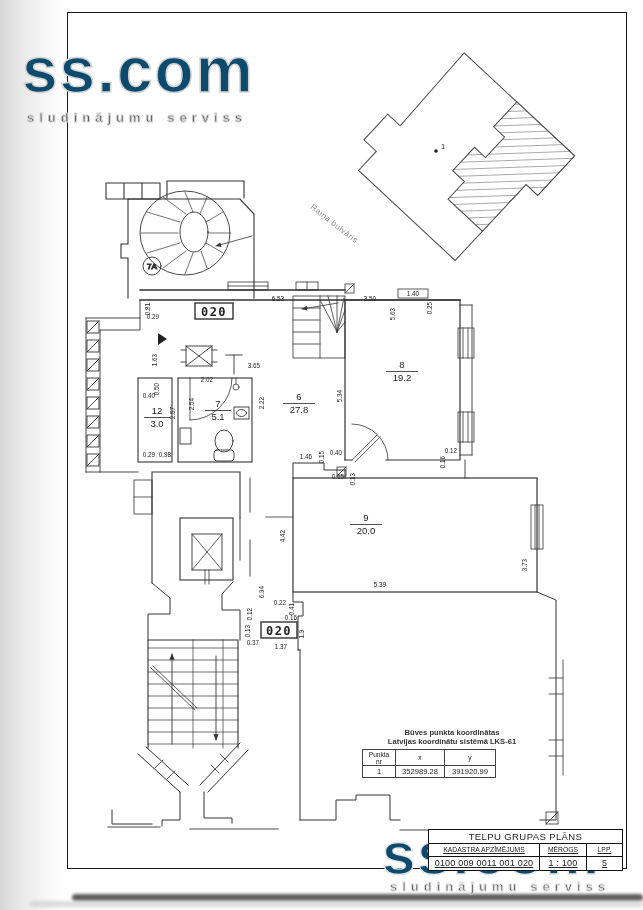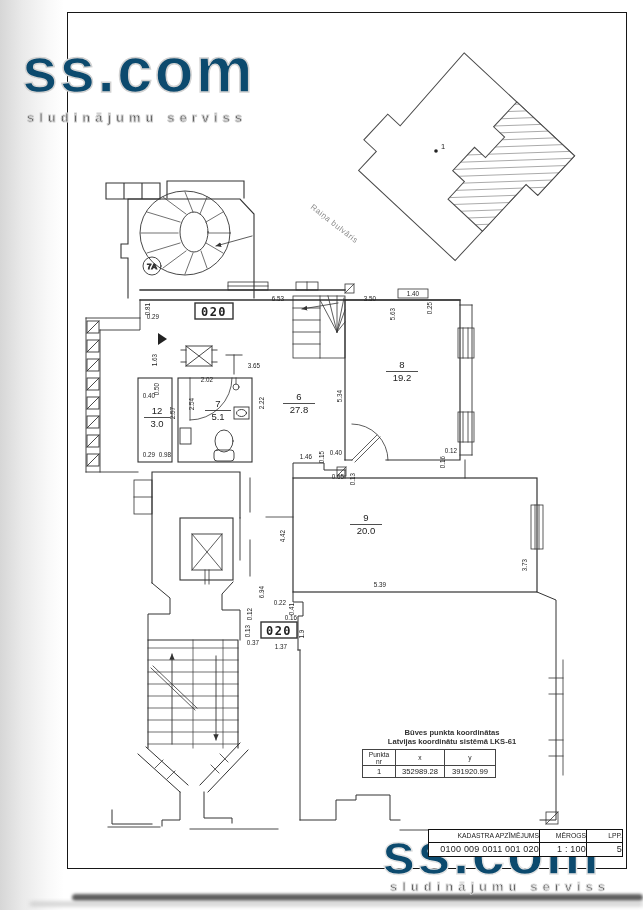--- a/index.html
+++ b/index.html
@@ -40,21 +40,21 @@
   .coords td,.coords th{border:1px solid #444;font-weight:normal;color:#222;
     text-align:center;padding:0 2px;}
   .coords th{font-size:6.6px;line-height:7px;height:15px;}
   .coords td{font-size:7.6px;height:11px;}
   .c-nr{width:28px;} .c-x{width:44px;} .c-y{width:46px;}
   
   .tblock{left:428px;top:829px;width:193px;background:#fff;border:1.4px solid #101010;z-index:6;}
   .tb-title{height:13px;line-height:13px;text-align:center;font-size:9.5px;
     letter-spacing:.4px;border-bottom:1px solid #101010;}
   .tb-row{display:flex;}
-  .tb-cell{text-align:right;border-right:1px solid #101010;}
+  .tb-cell{text-align:center;border-right:1px solid #101010;text-decoration:underline;}
   .tb-cell:last-child{border-right:none;}
   .tb-c1{width:110px;} .tb-c2{width:46px;} .tb-c3{flex:1;}
   .tb-lab{height:12px;line-height:12px;font-size:6.8px;border-bottom:1px solid #101010;}
   .tb-val{height:13px;line-height:13px;font-size:9px;letter-spacing:.2px;}
 </style>
 </head>
 <body>
 
 <div class="abs scan-left"></div>
 <div class="abs scan-bottom"></div>
@@ -319,20 +319,21 @@
     <tr>
       <td>1</td>
       <td>352989.28</td>
       <td>391920.99</td>
     </tr>
   </tbody>
     </table>
 </div>
 
 <div class="abs tblock">
+  <div class="tb-title">TELPU GRUPAS PLĀNS</div>
   <div class="tb-row">
     <div class="tb-cell tb-c1 tb-lab">KADASTRA APZĪMĒJUMS</div>
     <div class="tb-cell tb-c2 tb-lab">MĒROGS</div>
     <div class="tb-cell tb-c3 tb-lab">LPP.</div>
   </div>
   <div class="tb-row">
     <div class="tb-cell tb-c1 tb-val">0100 009 0011 001 020</div>
     <div class="tb-cell tb-c2 tb-val">1 : 100</div>
     <div class="tb-cell tb-c3 tb-val">5</div>
   </div>

